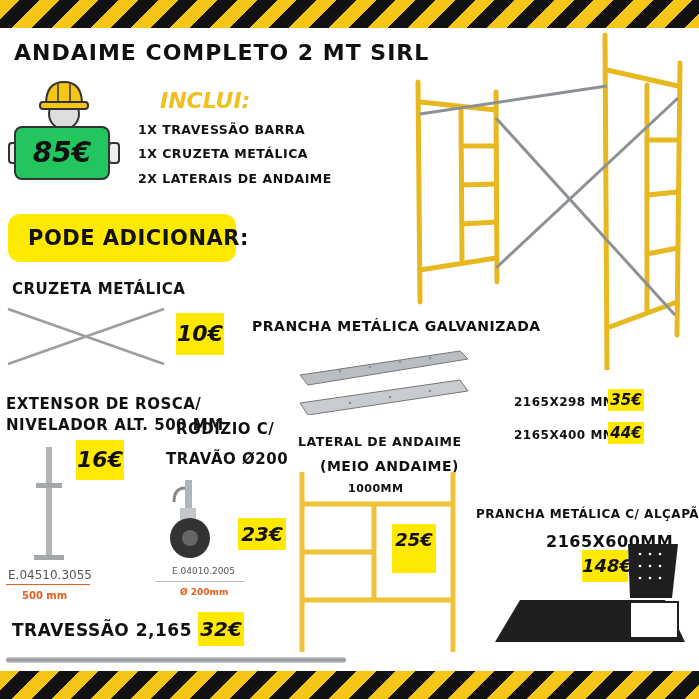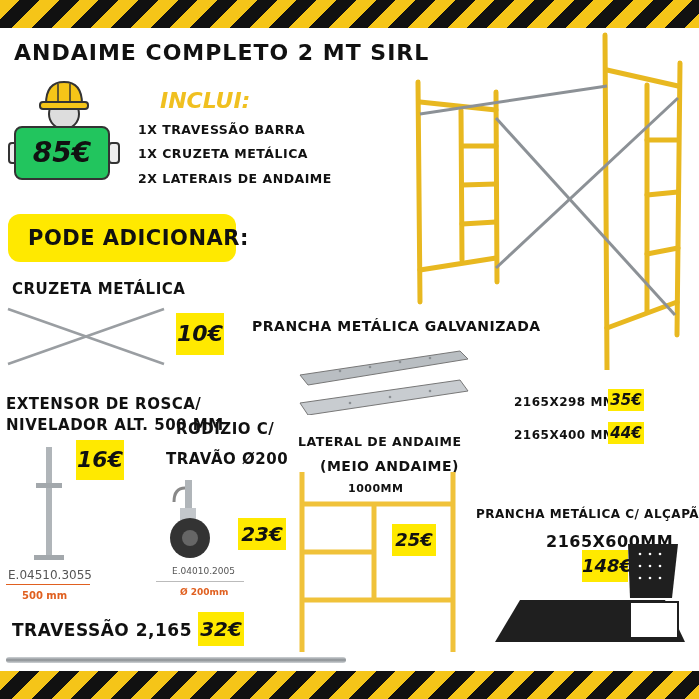--- a/index.html
+++ b/index.html
@@ -144,21 +144,21 @@
     <g stroke="#f0c23a" stroke-width="5" fill="none">
       <line x1="4" y1="0" x2="4" y2="180"></line>
       <line x1="155" y1="0" x2="155" y2="180"></line>
       <line x1="4" y1="32" x2="155" y2="32"></line>
       <line x1="4" y1="128" x2="155" y2="128"></line>
       <line x1="76" y1="32" x2="76" y2="128"></line>
       <line x1="4" y1="80" x2="76" y2="80"></line>
     </g>
   </svg>
 </div>
-<div class="abs price" style="left:392px;top:524px;width:44px;height:32px;font-size:18px;line-height:32px;">25€</div>
+<div class="abs price" style="left:392px;top:524px;width:44px;height:49px;font-size:18px;line-height:32px;">25€</div>
 
 <div class="abs h" style="left:476px;top:507px;font-size:12px;">PRANCHA METÁLICA C/ ALÇAPÃO</div>
 <div class="abs h" style="left:546px;top:532px;font-size:16px;">2165X600MM</div>
 <div class="abs price" style="left:582px;top:550px;width:46px;height:32px;font-size:18px;line-height:32px;">148€</div>
 <div class="abs" style="left:490px;top:542px;width:209px;height:100px;">
   <svg width="209" height="100">
     <polygon points="30,58 175,58 195,100 5,100" fill="#1f1f1f"></polygon>
     <rect x="140" y="60" width="48" height="36" fill="#fff" stroke="#1f1f1f" stroke-width="2"></rect>
     <polygon points="138,2 188,2 182,56 140,56" fill="#1f1f1f"></polygon>
     <g fill="#fff">

